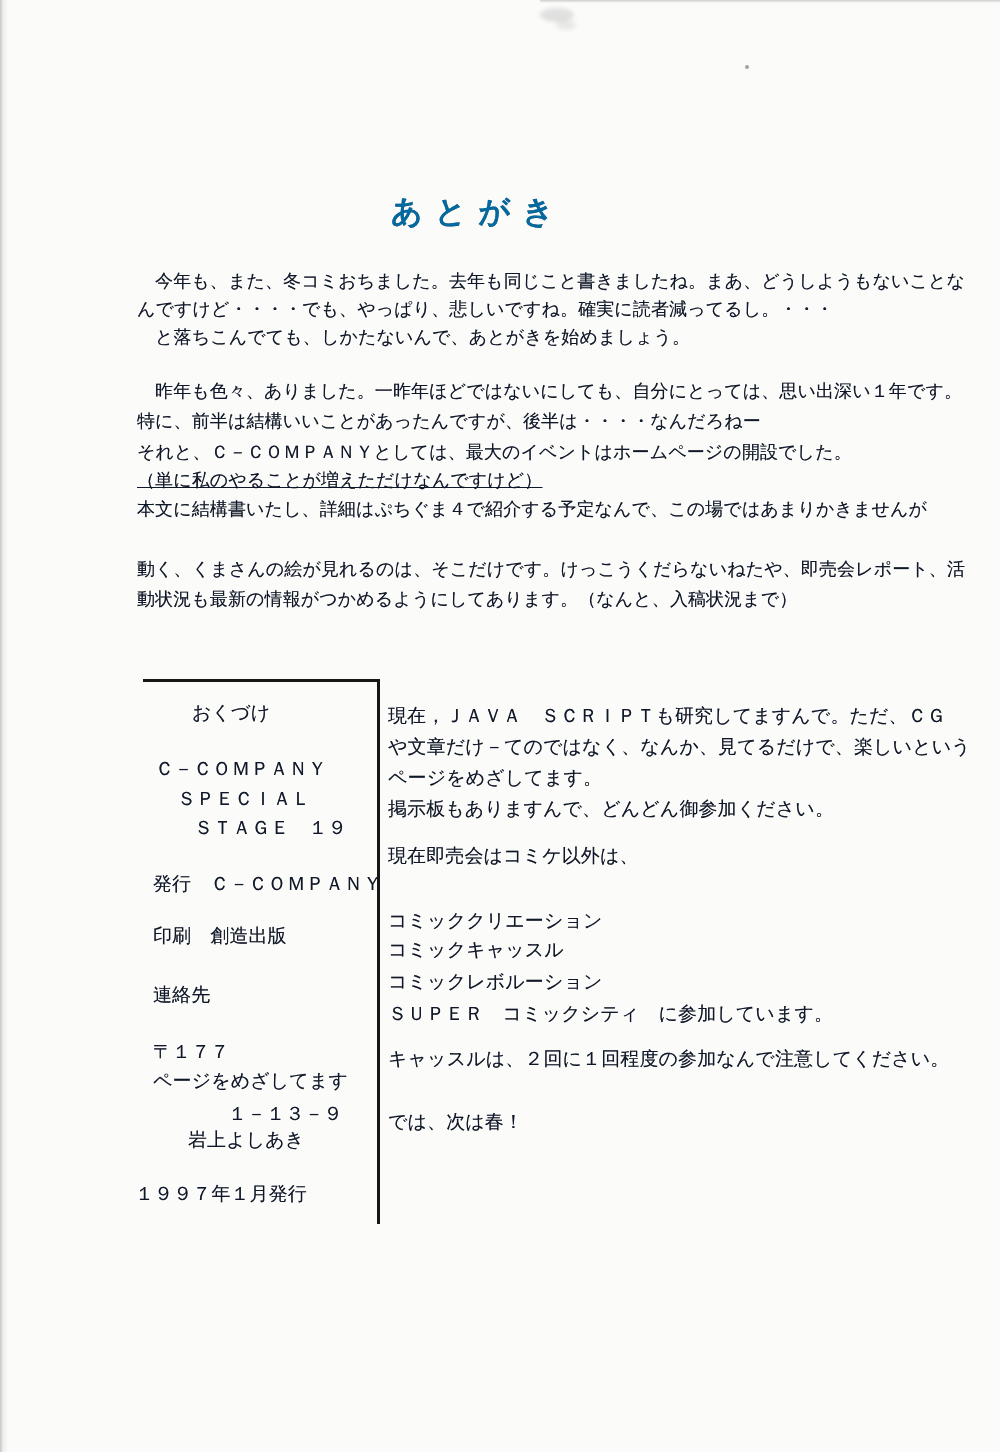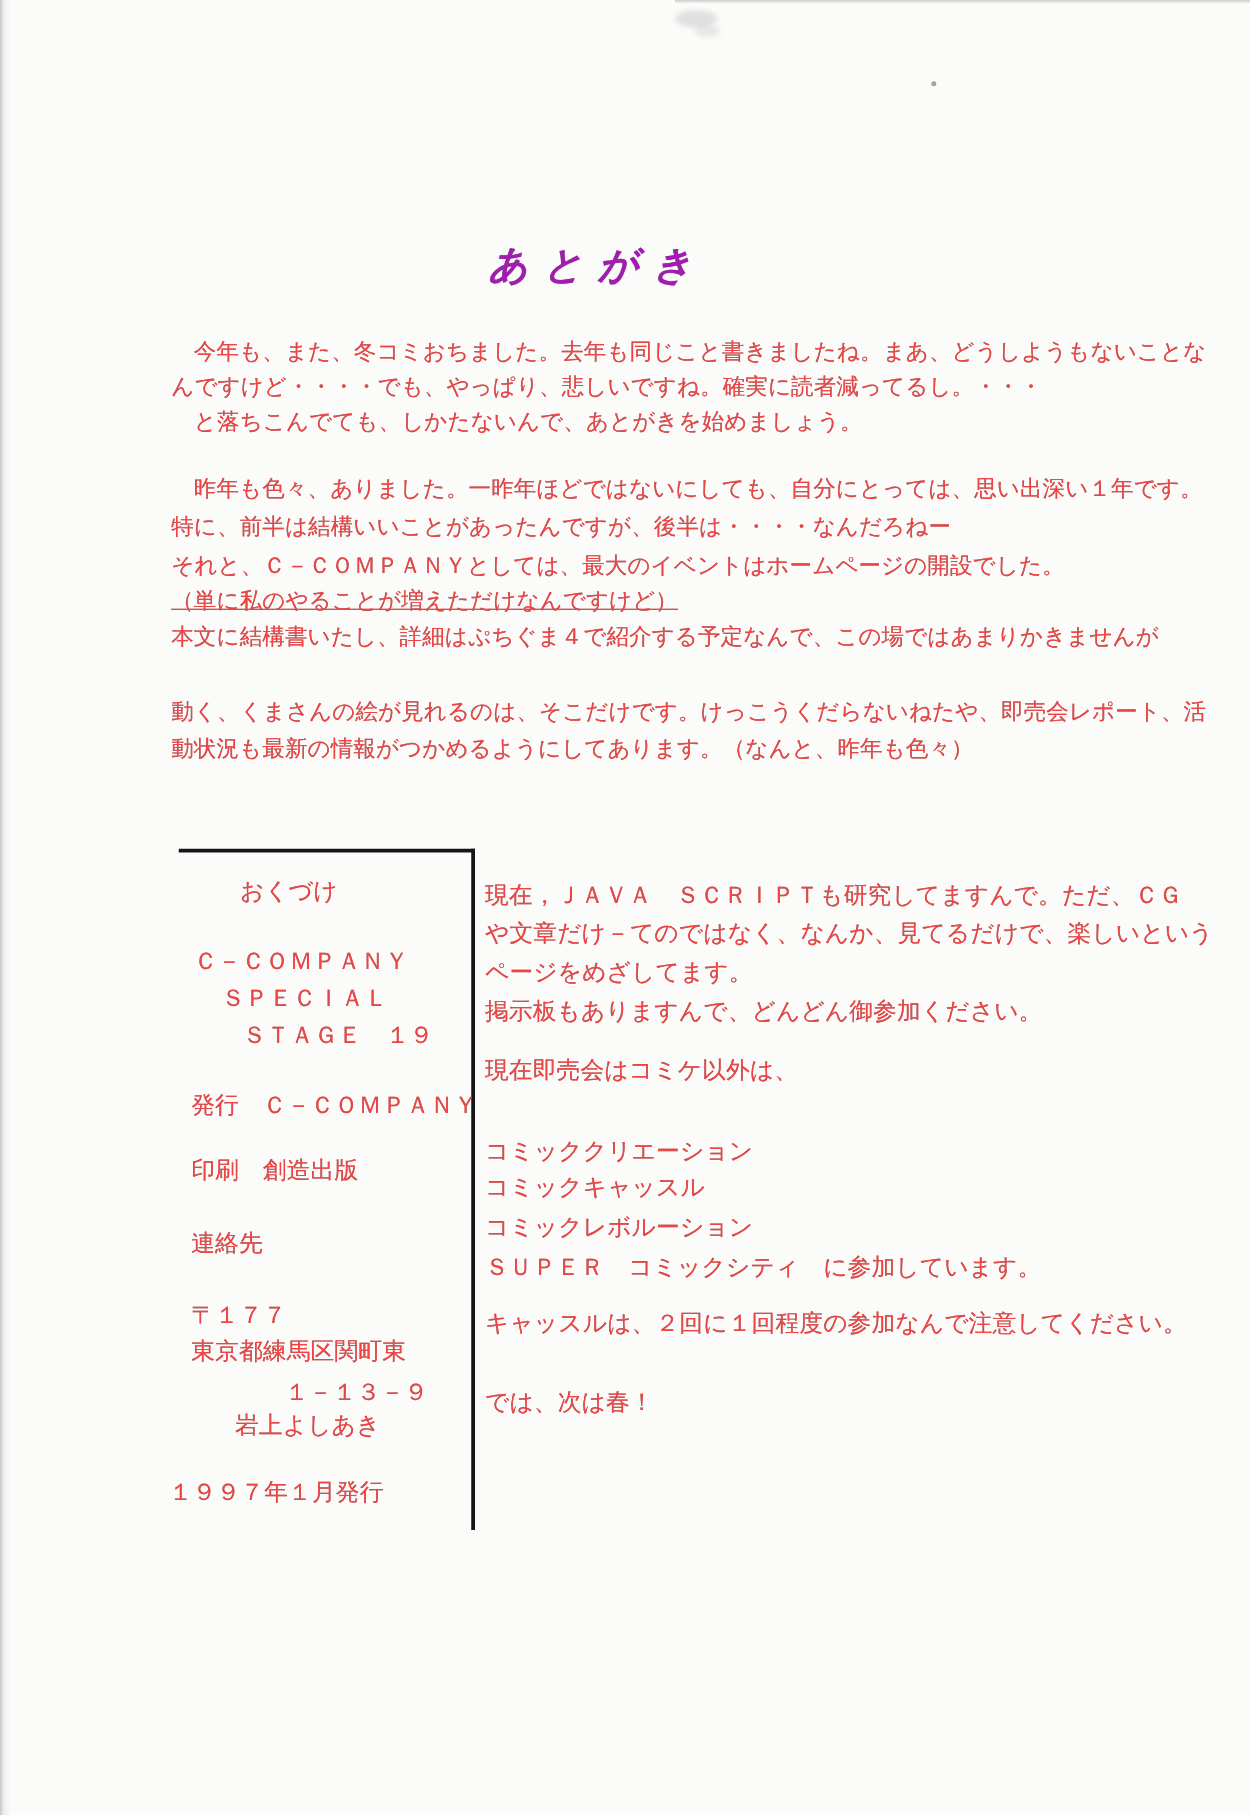--- a/index.html
+++ b/index.html
@@ -3,27 +3,27 @@
 <meta charset="utf-8">
 <style>
   html,body{margin:0;padding:0;}
   body{
     width:1000px;height:1452px;position:relative;overflow:hidden;
     background:#fbfbfa;
     font-family:"Liberation Serif","DejaVu Serif",serif;
   }
   .page{position:absolute;inset:0;}
   .ln{
-    position:absolute;white-space:pre;color:#ef4444;
+    position:absolute;white-space:pre;color:#0f172a;
     font-size:18px;letter-spacing:0.1px;
     text-shadow:0 0 0.5px rgba(50,50,50,.55);
   }
   .title{
-    font-size:31px;font-weight:bold;color:#a21caf;
-    letter-spacing:12px;text-shadow:0 0 0.6px rgba(20,20,20,.6);font-style:italic;
+    font-size:31px;font-weight:bold;color:#0369a1;
+    letter-spacing:12px;text-shadow:0 0 0.6px rgba(20,20,20,.6);
   }
   .rcol{font-size:19px;}
   .lcol{font-size:19px;}
   .rule{position:absolute;background:#161616;}
   .smudge{position:absolute;border-radius:50%;filter:blur(2px);}
   .dot{position:absolute;border-radius:50%;filter:blur(0.5px);}
   .edgeL{
     position:absolute;left:0;top:0;width:8px;height:100%;
     background:linear-gradient(90deg,#c6c6c6 0,#ededec 3px,rgba(251,251,250,0) 8px);
   }
@@ -48,34 +48,34 @@
   <div class="ln" style="left:137px;top:269px;">　今年も、また、冬コミおちました。去年も同じこと書きましたね。まあ、どうしようもないことな</div>
   <div class="ln" style="left:137px;top:297px;">んですけど・・・・でも、やっぱり、悲しいですね。確実に読者減ってるし。・・・</div>
   <div class="ln" style="left:137px;top:325px;">　と落ちこんでても、しかたないんで、あとがきを始めましょう。</div>
 
   <div class="ln" style="left:137px;top:379px;">　昨年も色々、ありました。一昨年ほどではないにしても、自分にとっては、思い出深い１年です。</div>
   <div class="ln" style="left:137px;top:409px;">特に、前半は結構いいことがあったんですが、後半は・・・・なんだろねー</div>
   <div class="ln" style="left:137px;top:440px;">それと、Ｃ－ＣＯＭＰＡＮＹとしては、最大のイベントはホームページの開設でした。</div>
   <div class="ln" style="left:137px;top:468px;text-decoration:underline;">（単に私のやることが増えただけなんですけど）</div>
   <div class="ln" style="left:137px;top:497px;text-align:right;">本文に結構書いたし、詳細はぷちぐま４で紹介する予定なんで、この場ではあまりかきませんが</div>
   <div class="ln" style="left:137px;top:557px;">動く、くまさんの絵が見れるのは、そこだけです。けっこうくだらないねたや、即売会レポート、活</div>
-  <div class="ln" style="left:137px;top:587px;">動状況も最新の情報がつかめるようにしてあります。（なんと、昨年も色々）</div>
+  <div class="ln" style="left:137px;top:587px;">動状況も最新の情報がつかめるようにしてあります。（なんと、入稿状況まで）</div>
 
   <div class="rule" style="left:143px;top:679px;width:237px;height:3px;"></div>
   <div class="rule" style="left:377px;top:679px;width:3px;height:545px;"></div>
 
   <div class="ln lcol" style="left:192px;top:700px;">おくづけ</div>
   <div class="ln lcol" style="left:155px;top:756px;">Ｃ－ＣＯＭＰＡＮＹ</div>
   <div class="ln lcol" style="left:177px;top:786px;">ＳＰＥＣＩＡＬ</div>
   <div class="ln lcol" style="left:194px;top:815px;">ＳＴＡＧＥ　１９</div>
   <div class="ln lcol" style="left:153px;top:871px;">発行　Ｃ－ＣＯＭＰＡＮＹ</div>
   <div class="ln lcol" style="left:153px;top:923px;">印刷　創造出版</div>
   <div class="ln lcol" style="left:153px;top:982px;">連絡先</div>
   <div class="ln lcol" style="left:153px;top:1039px;">〒１７７</div>
-  <div class="ln lcol" style="left:153px;top:1068px;">東京都練馬区関町東</div>
+  <div class="ln lcol" style="left:153px;top:1068px;">ページをめざしてます</div>
   <div class="ln lcol" style="left:228px;top:1101px;">１－１３－９</div>
   <div class="ln lcol" style="left:188px;top:1127px;">岩上よしあき</div>
   <div class="ln lcol" style="left:135px;top:1181px;">１９９７年１月発行</div>
 
   <div class="ln rcol" style="left:388px;top:703px;">現在，ＪＡＶＡ　ＳＣＲＩＰＴも研究してますんで。ただ、ＣＧ</div>
   <div class="ln rcol" style="left:388px;top:734px;">や文章だけ－てのではなく、なんか、見てるだけで、楽しいという</div>
   <div class="ln rcol" style="left:388px;top:765px;">ページをめざしてます。</div>
   <div class="ln rcol" style="left:388px;top:796px;">掲示板もありますんで、どんどん御参加ください。</div>
 
   <div class="ln rcol" style="left:388px;top:843px;">現在即売会はコミケ以外は、</div>

